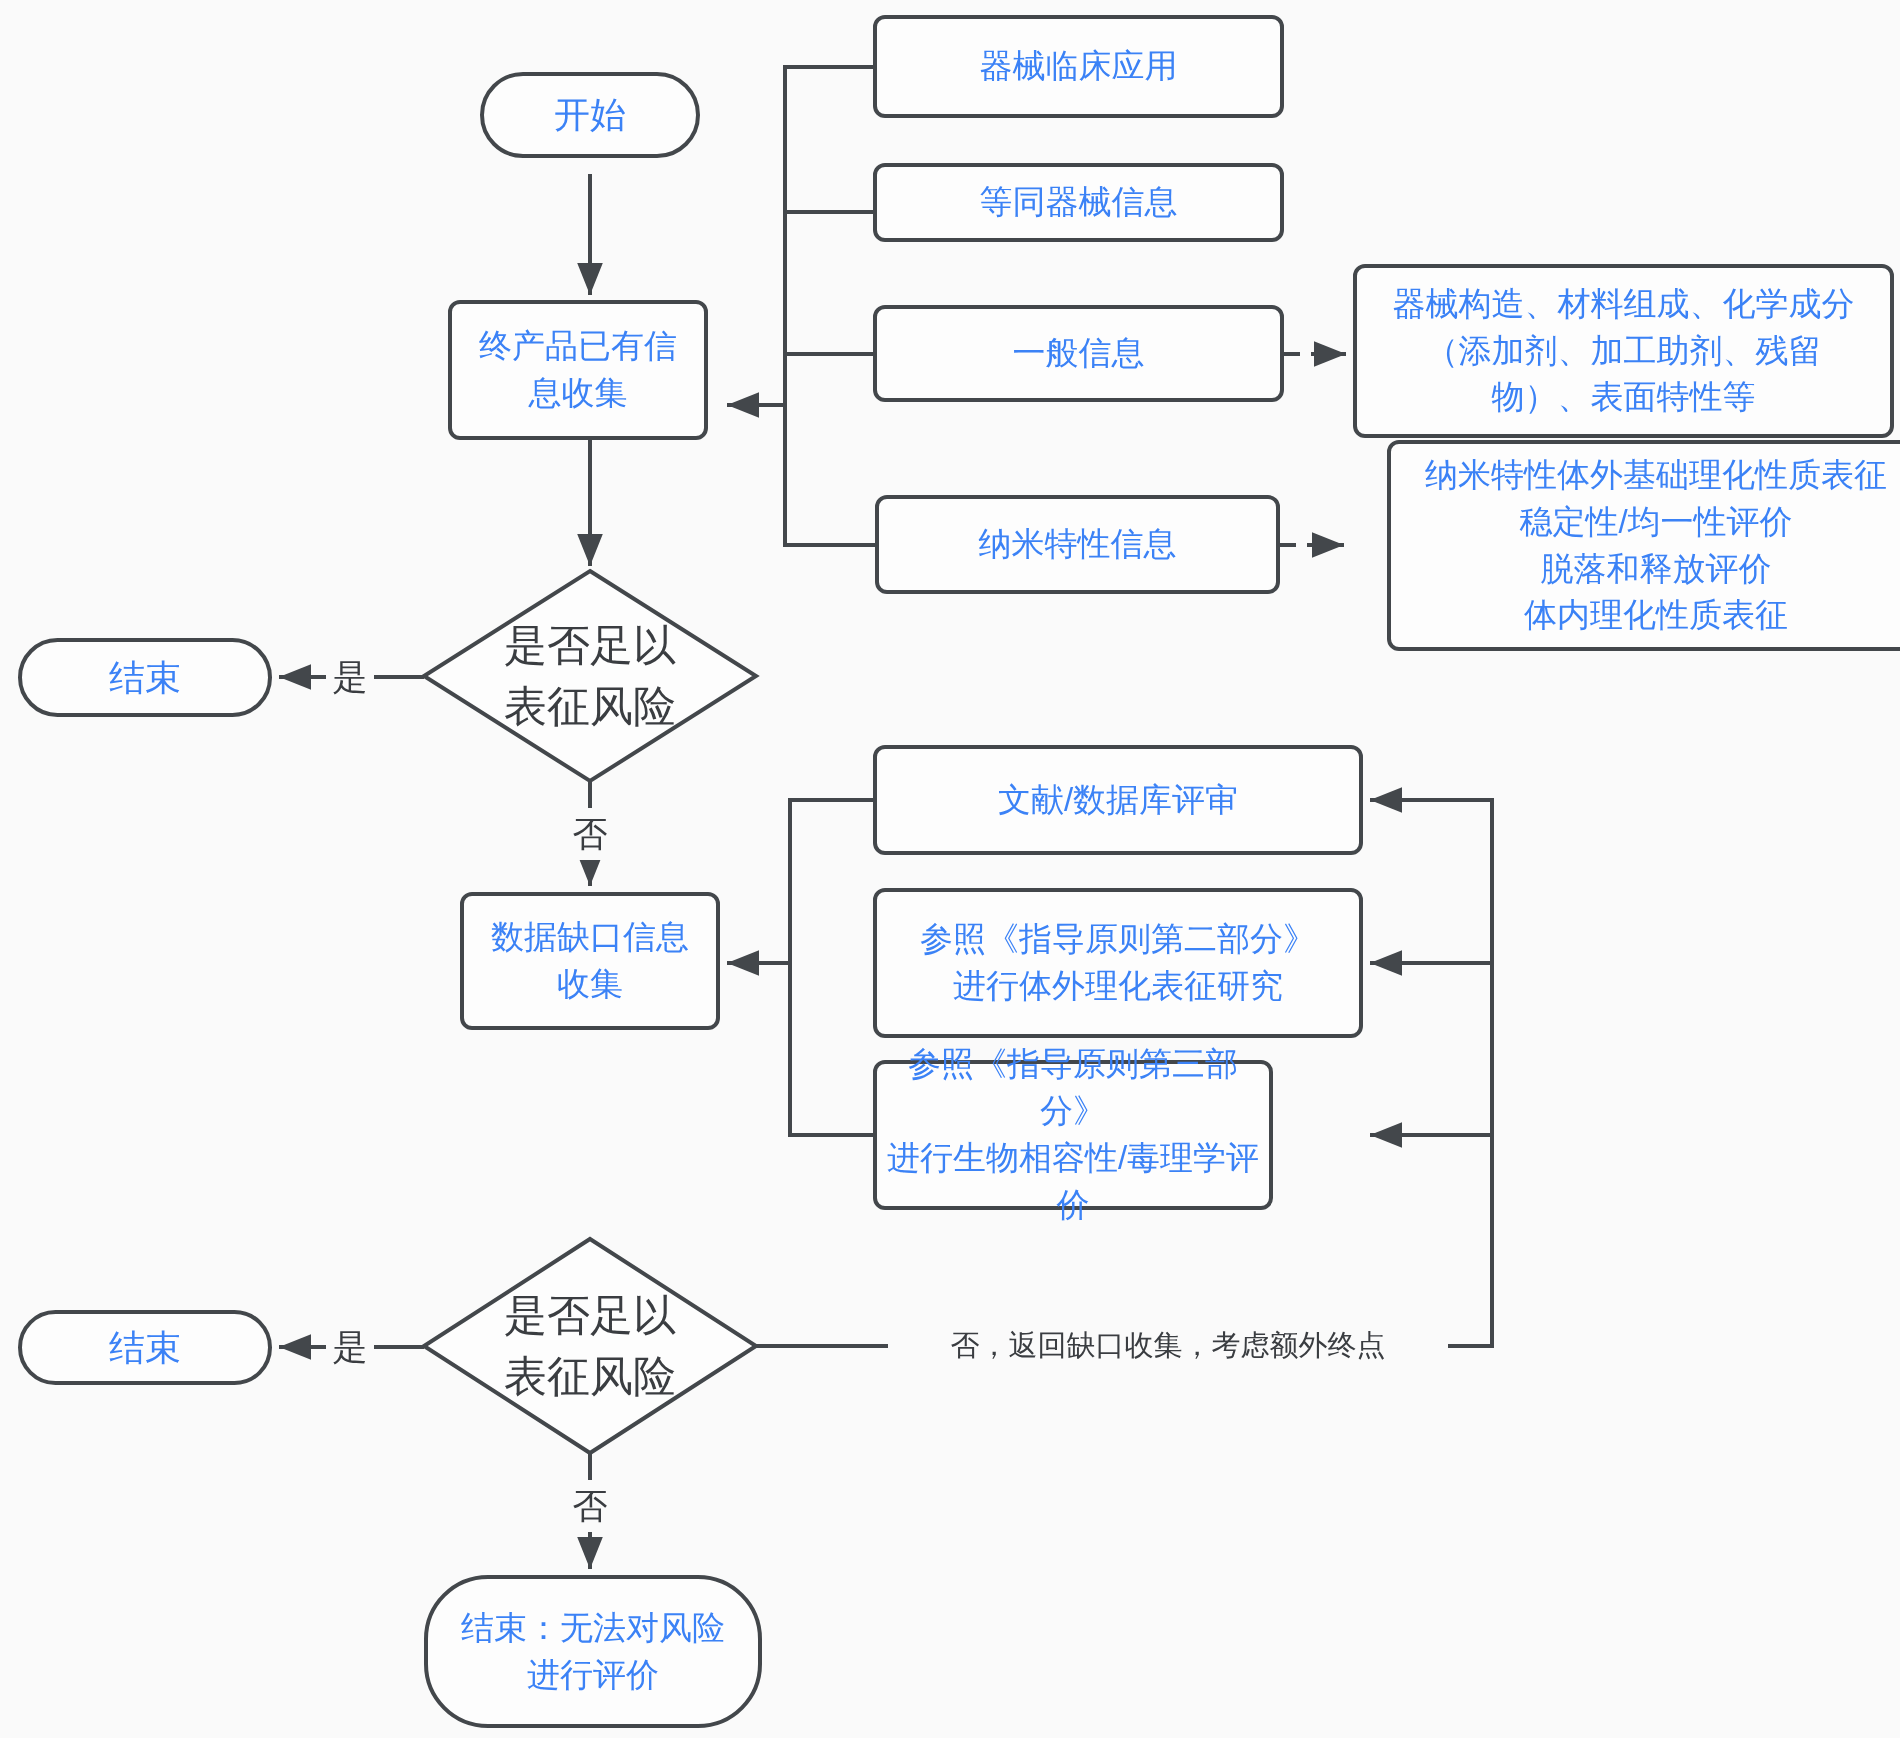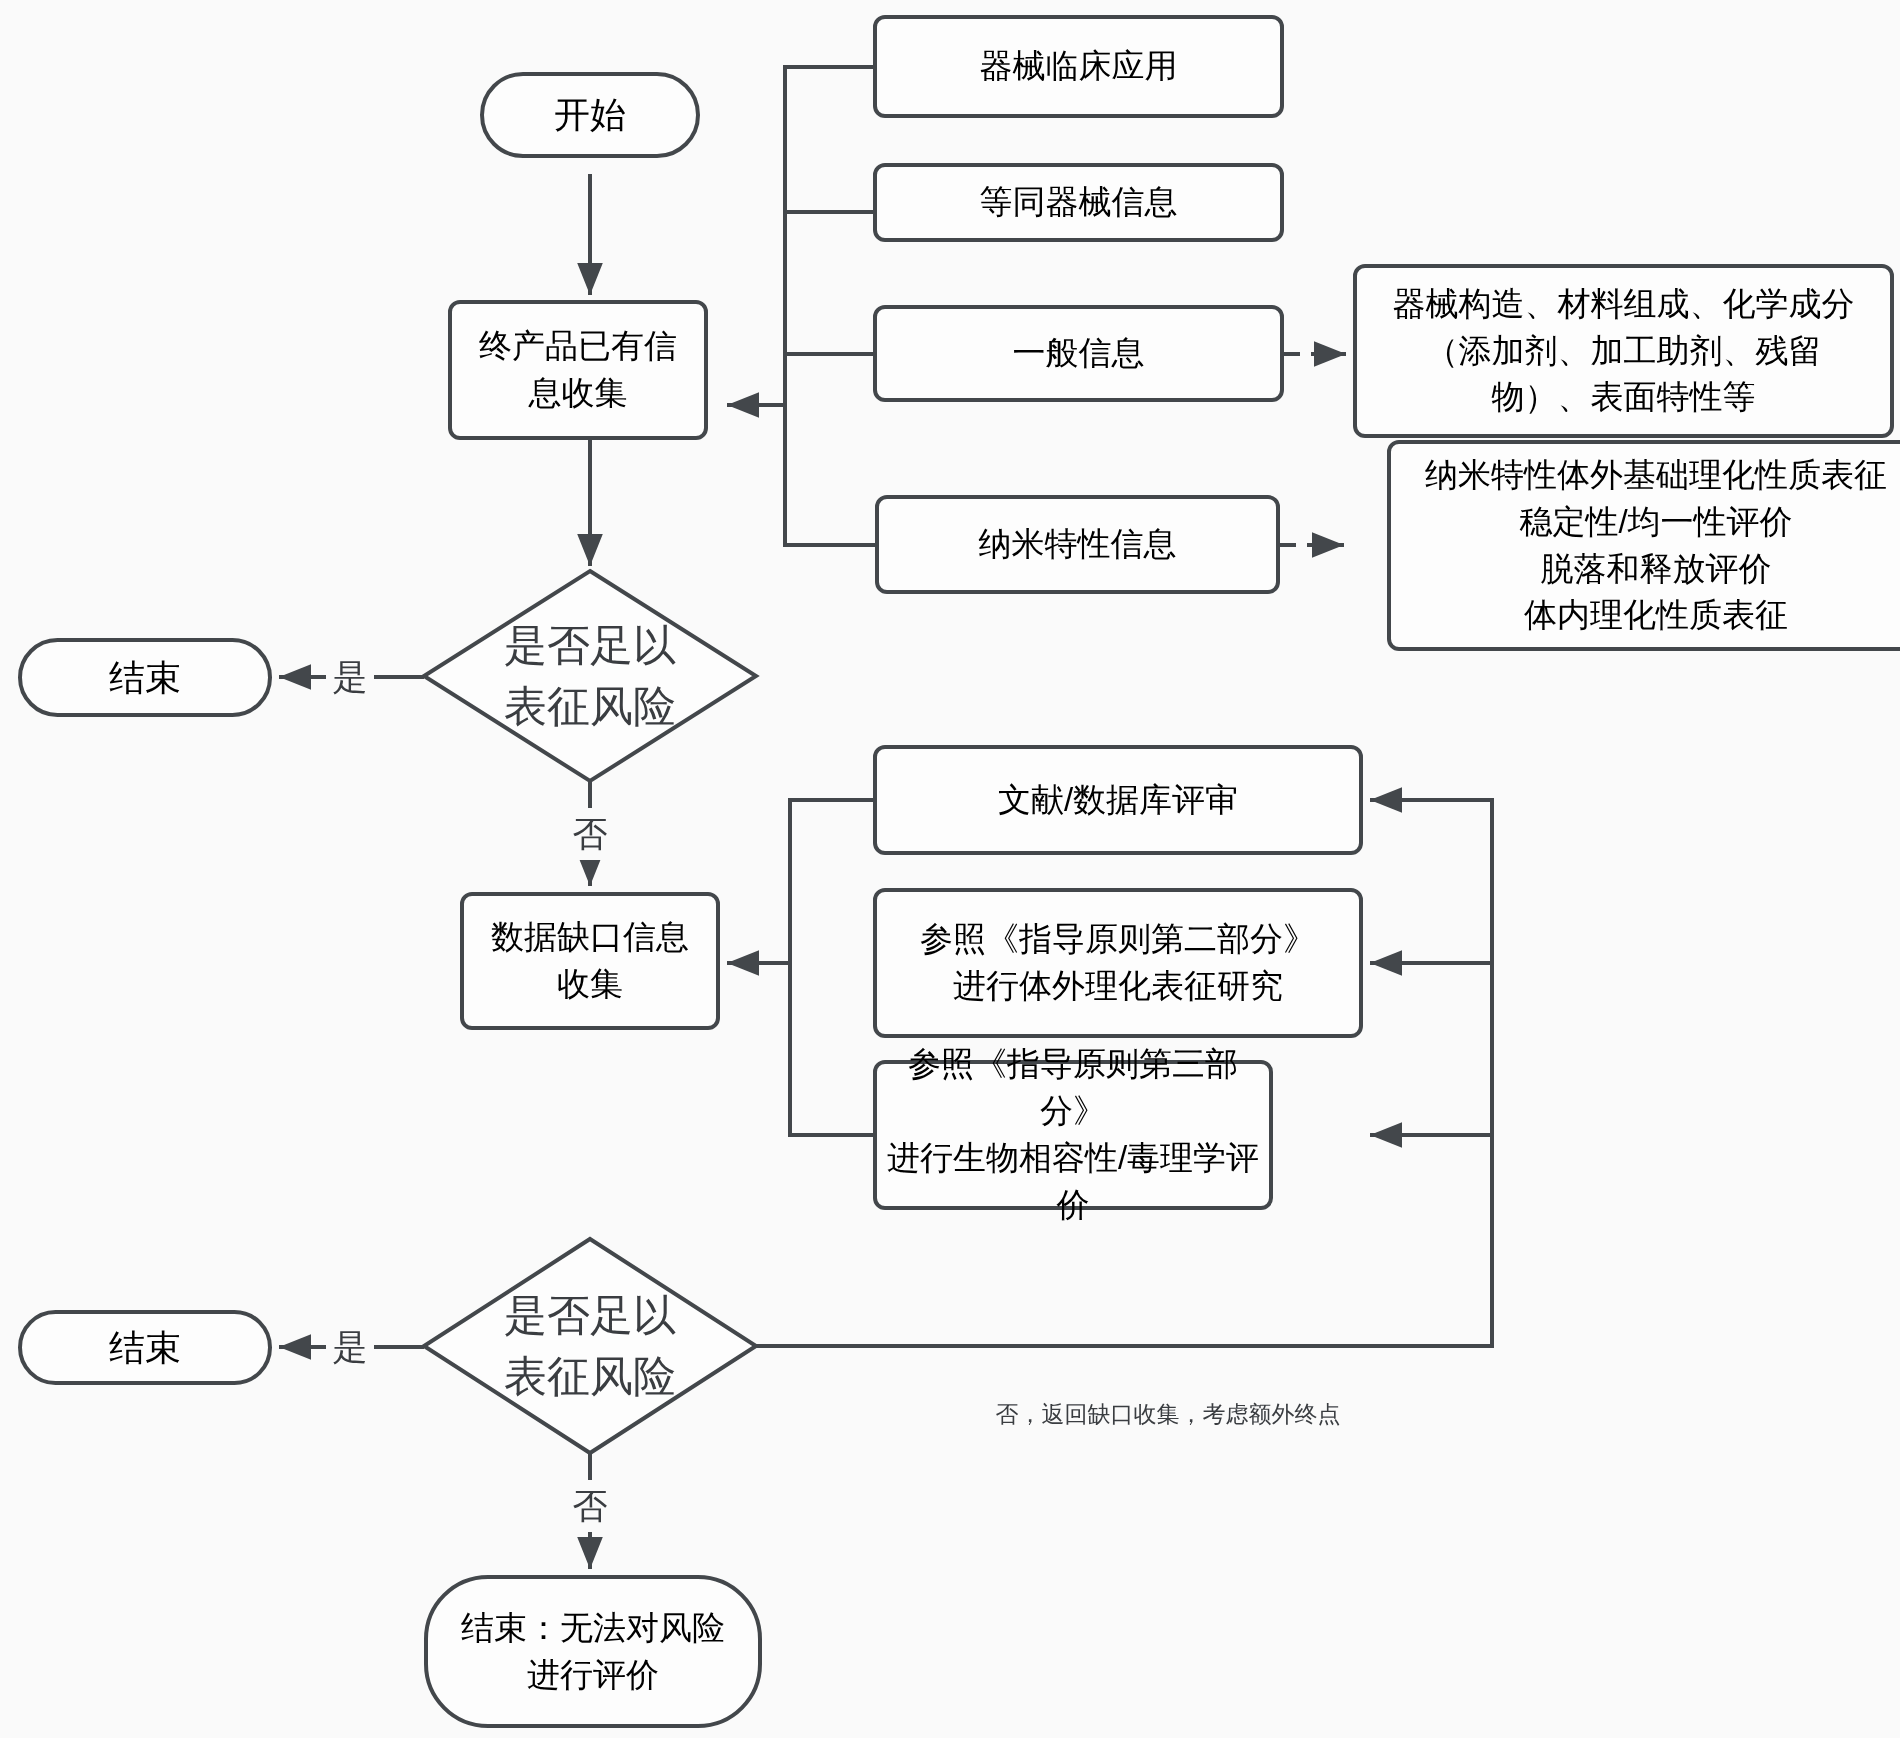--- a/index.html
+++ b/index.html
@@ -7,21 +7,21 @@
     position:relative;width:1900px;height:1738px;background:#fafafa;
     font-family:"Liberation Sans","DejaVu Sans",sans-serif;
     color:#3a3d41;overflow:hidden;
   }
   .edges{position:absolute;left:0;top:0;width:1900px;height:1738px;}
   .node{
     position:absolute;box-sizing:border-box;
     background:#fdfdfd;border:4px solid #43474b;border-radius:12px;
     display:flex;align-items:center;justify-content:center;
     text-align:center;font-size:33px;line-height:1.42;
-    white-space:pre-line;color:#000000;
+    white-space:pre-line;color:#3b82f6;
   }
   .pill{border-radius:52px;}
   .dtext{
     position:absolute;display:flex;align-items:center;justify-content:center;
     font-size:43px;line-height:1.42;white-space:pre-line;
     background:transparent;border:none;
   }
   .elabel{
     position:absolute;display:flex;align-items:center;justify-content:center;
     background:#fafafa;font-size:35px;color:#3a3d41;height:52px;
@@ -42,21 +42,21 @@
   #n-part2{left:873px;top:888px;width:490px;height:150px;}
   #n-part3{left:873px;top:1060px;width:400px;height:150px;}
   #n-end2{left:18px;top:1310px;width:254px;height:75px;border-radius:38px;font-size:36px;}
   #n-endfinal{left:424px;top:1575px;width:338px;height:153px;border-radius:64px;}
   #t-d1{left:470px;top:616px;width:240px;height:120px;}
   #t-d2{left:470px;top:1286px;width:240px;height:120px;}
   #l-yes1{left:326px;top:651px;width:48px;}
   #l-no1{left:566px;top:808px;width:48px;}
   #l-yes2{left:326px;top:1321px;width:48px;}
   #l-no2{left:566px;top:1480px;width:48px;}
-  #l-ret{left:888px;top:1388px;width:560px;font-size:23px;}
+  #l-ret{left:888px;top:1320px;width:560px;font-size:29px;}
 </style>
 </head>
 <body>
 
 <div class="canvas">
 
   <svg class="edges" width="1900" height="1738" viewBox="0 0 1900 1738" fill="none" stroke="#43474b" stroke-width="4">
     <defs>
       <marker id="ah" viewBox="0 0 10 10" refX="10" refY="5" markerWidth="8" markerHeight="8" orient="auto-start-reverse">
         <path d="M0,1 L10,5 L0,9 Z" fill="#43474b" stroke="none"></path>

